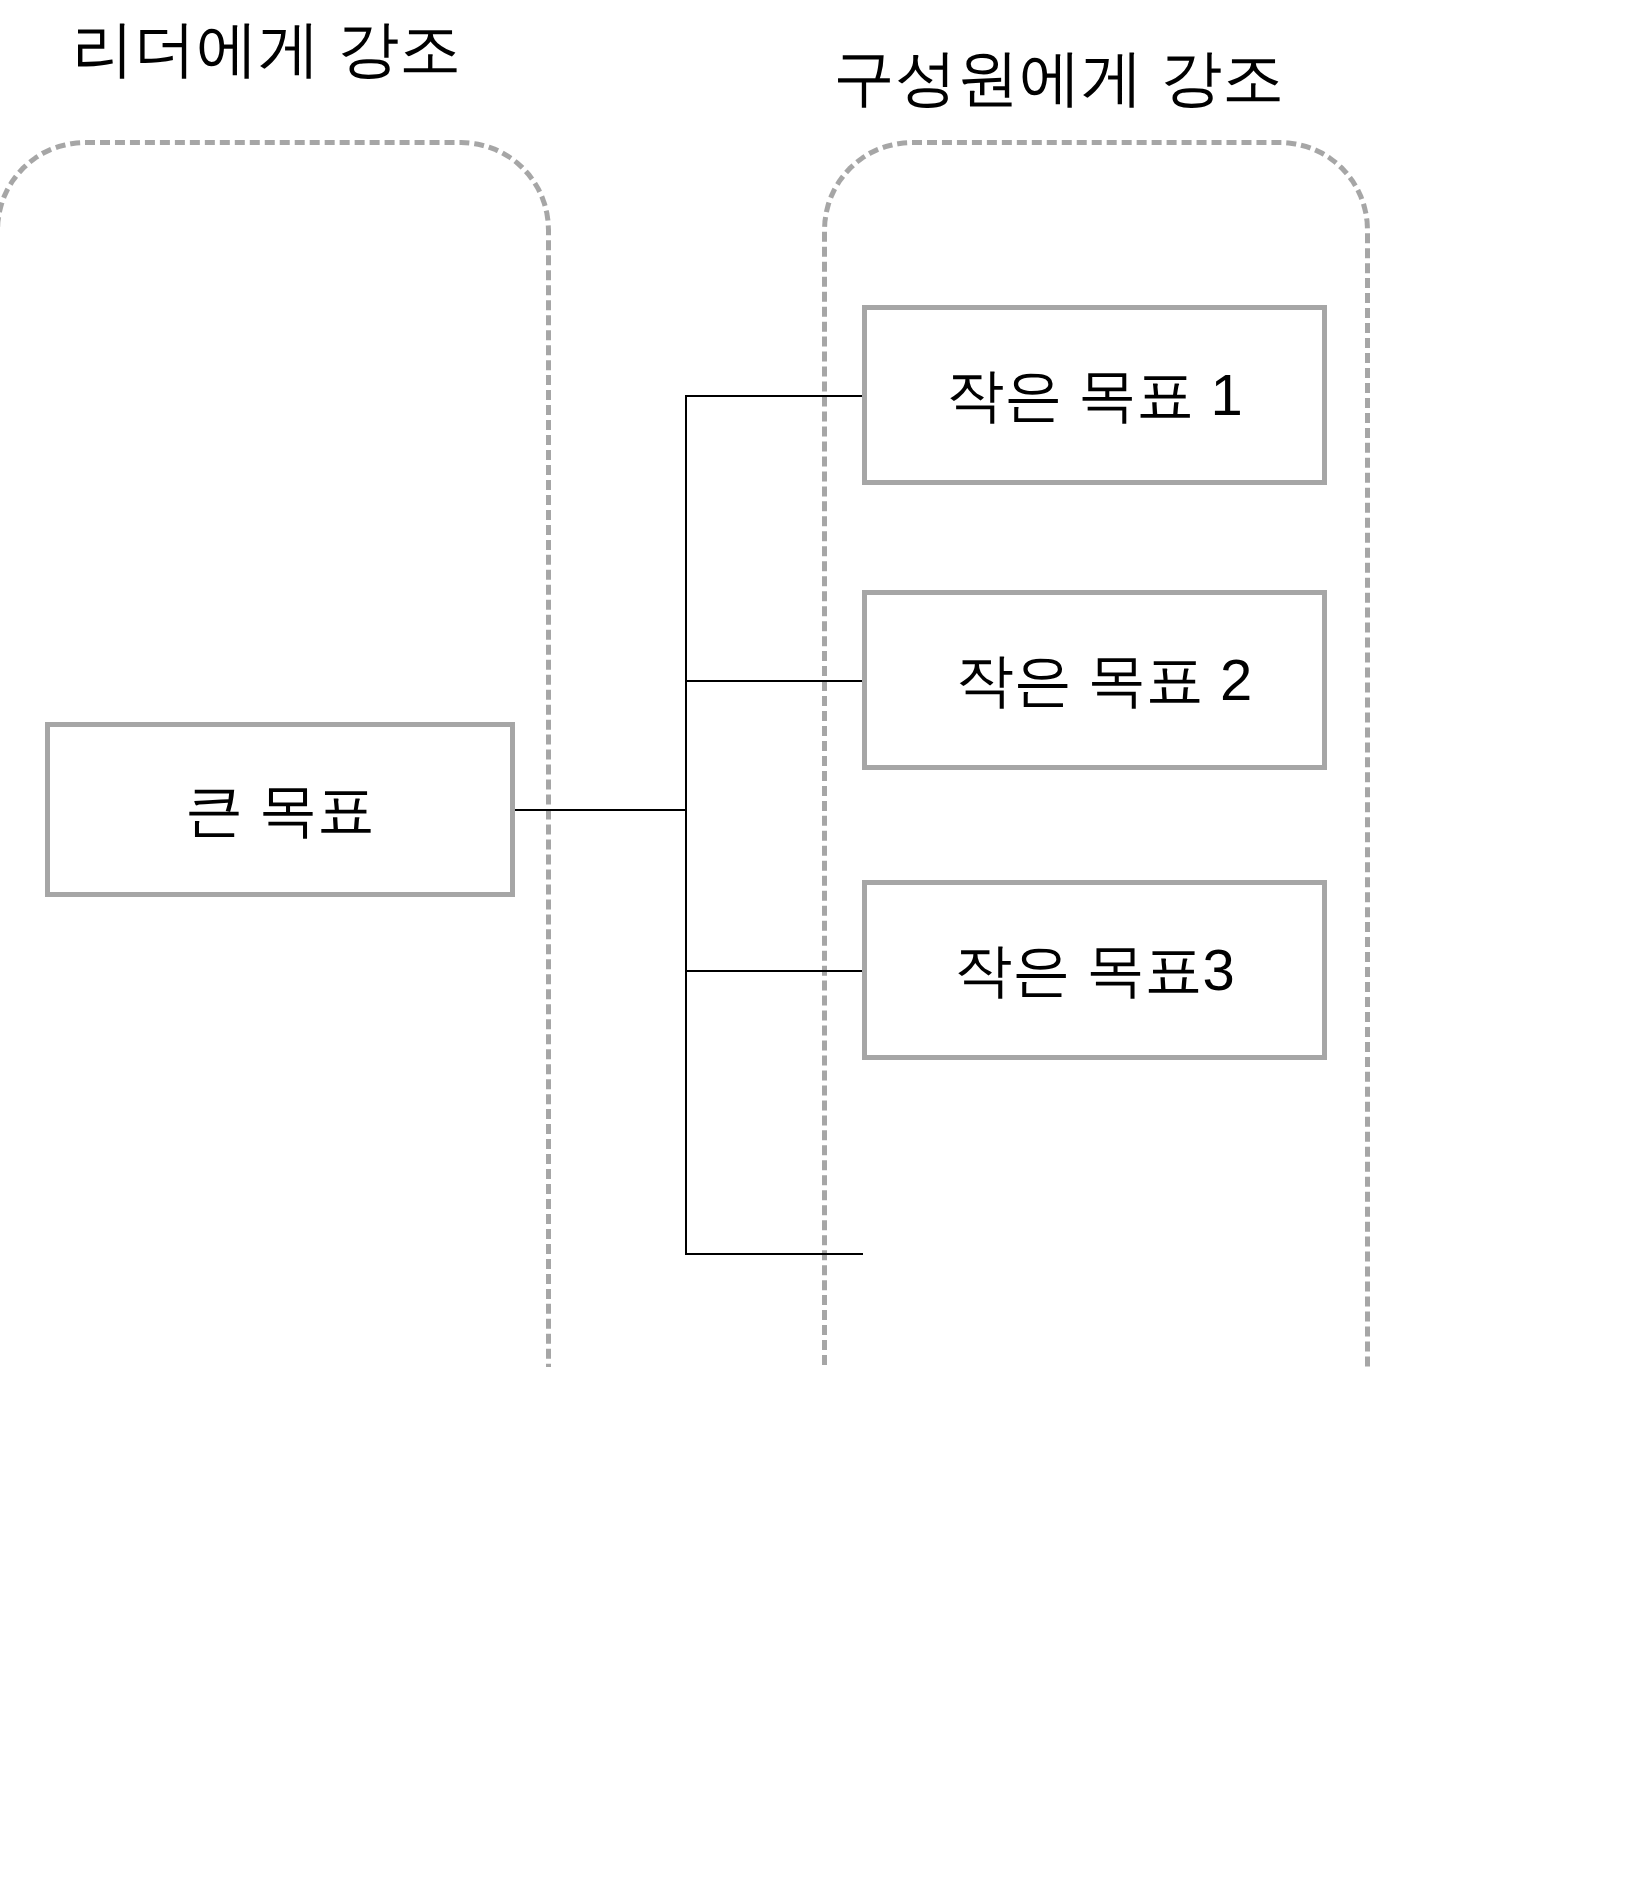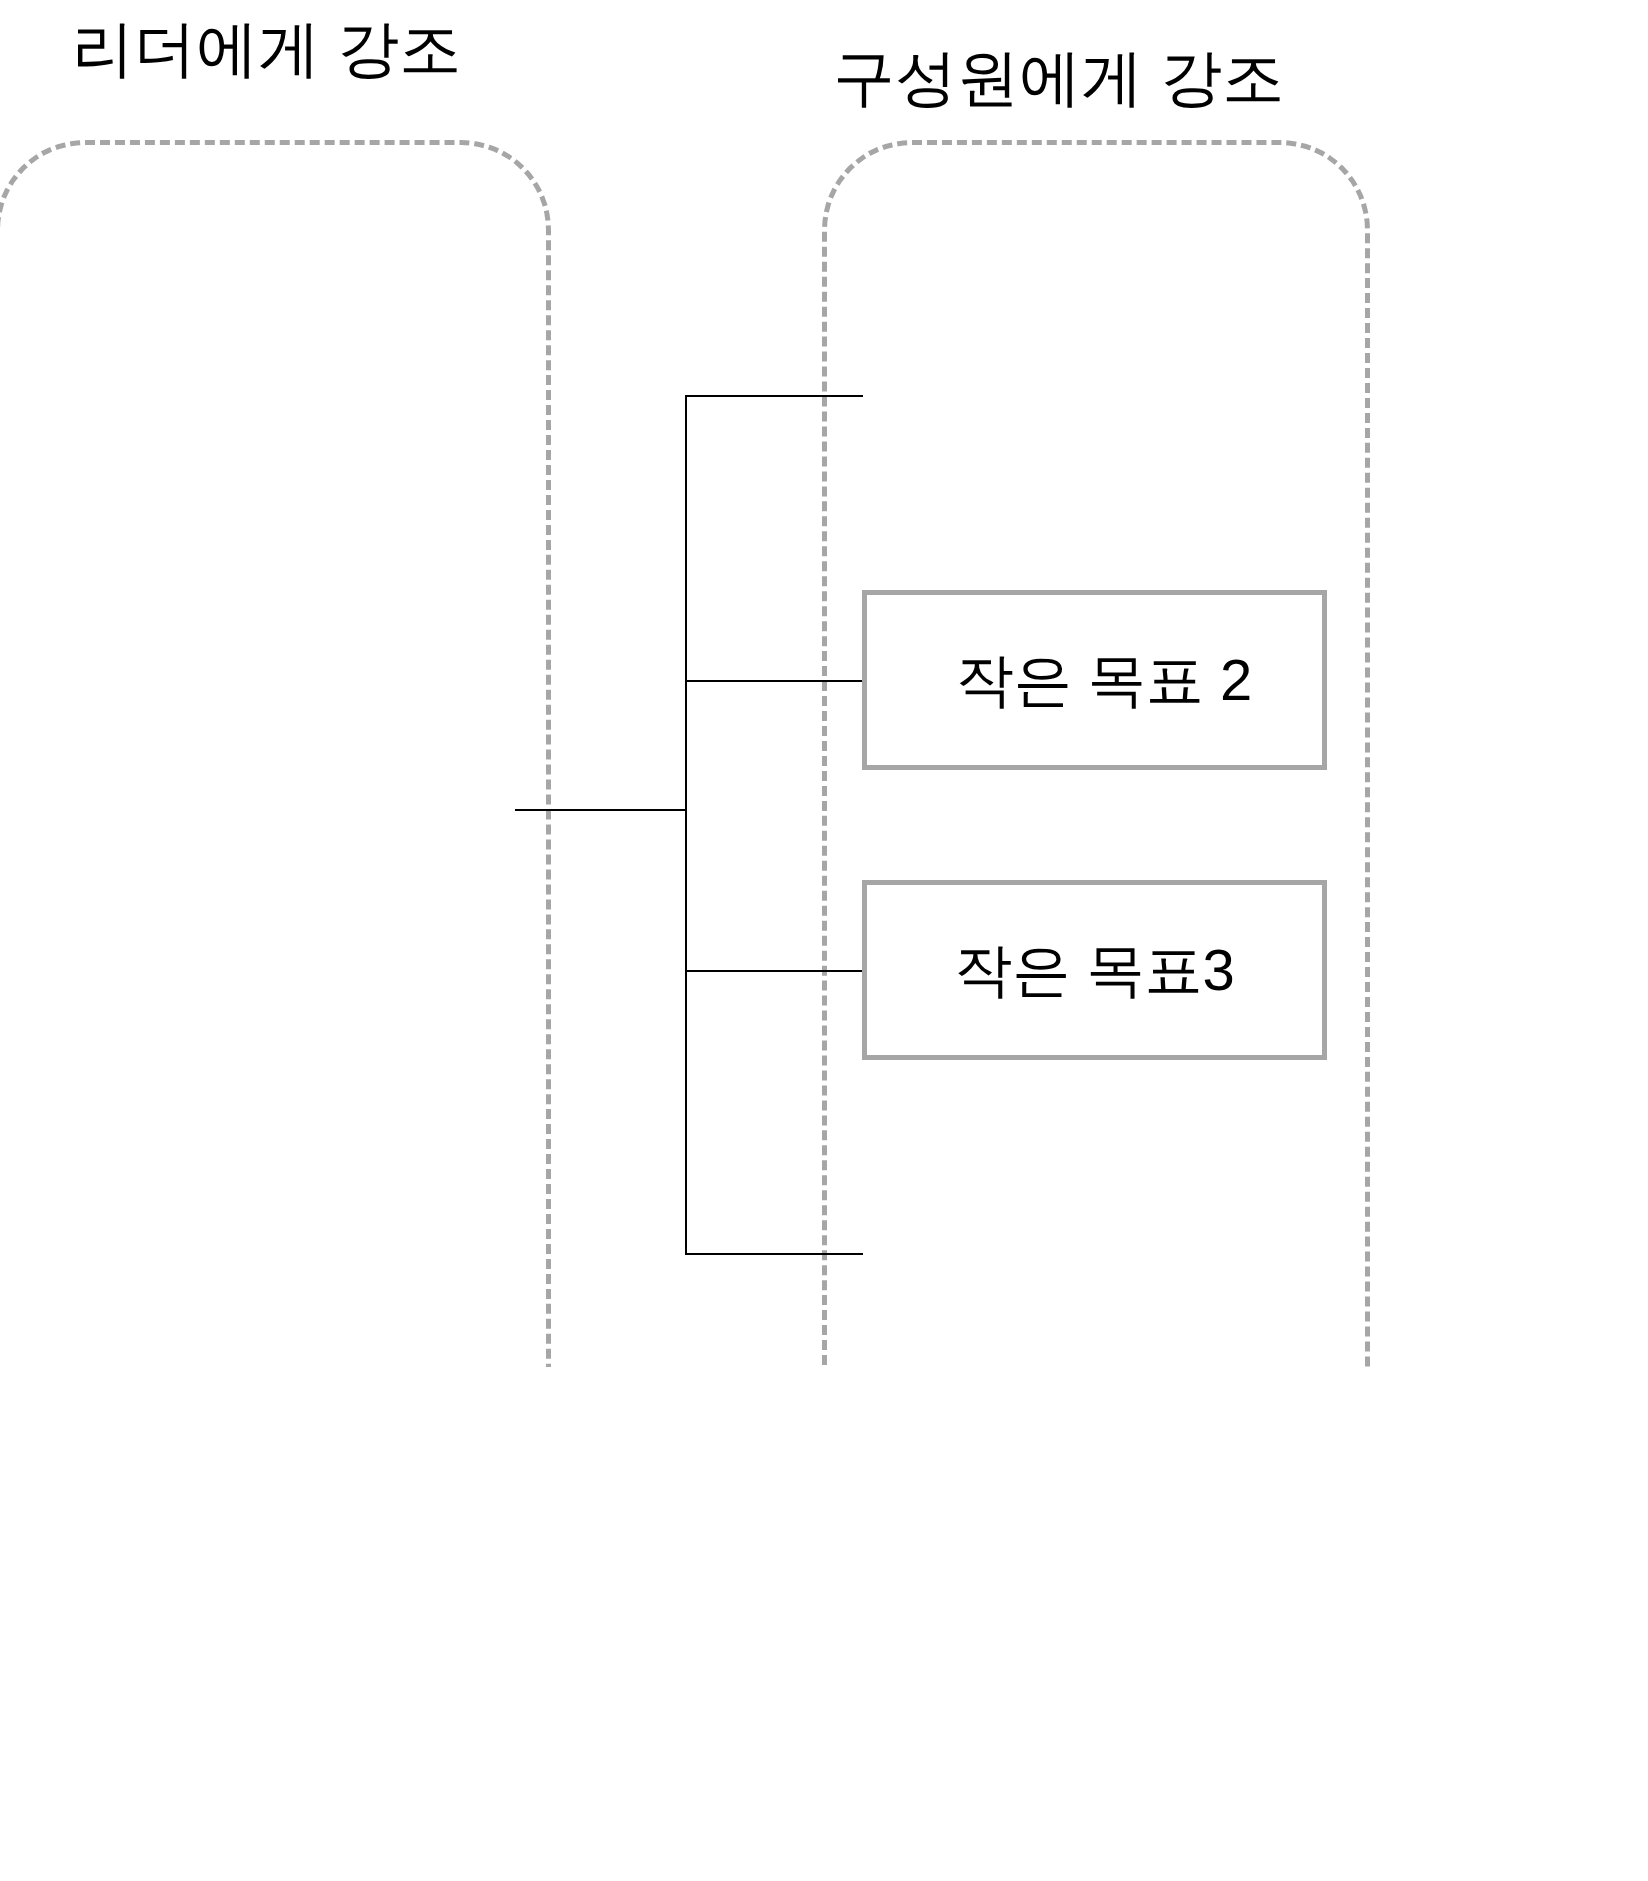--- a/index.html
+++ b/index.html
@@ -117,20 +117,22 @@
 
   <div class="zone" id="zone-members"></div>
 
   <div class="conn conn-h" id="conn-stub"></div>
   <div class="conn conn-v" id="conn-trunk"></div>
   <div class="conn conn-h" id="conn-b1"></div>
   <div class="conn conn-h" id="conn-b2"></div>
   <div class="conn conn-h" id="conn-b3"></div>
   <div class="conn conn-h" id="conn-b4"></div>
 
+  <div class="node" id="node-big">큰 목표</div>
 
+  <div class="node node-small" id="node-s1">작은 목표 1</div>
 
   <div class="node node-small" id="node-s2">작은 목표 2</div>
 
   <div class="node node-small" id="node-s3">작은 목표3</div>
 
 
 </div>
 
 </body></html>

